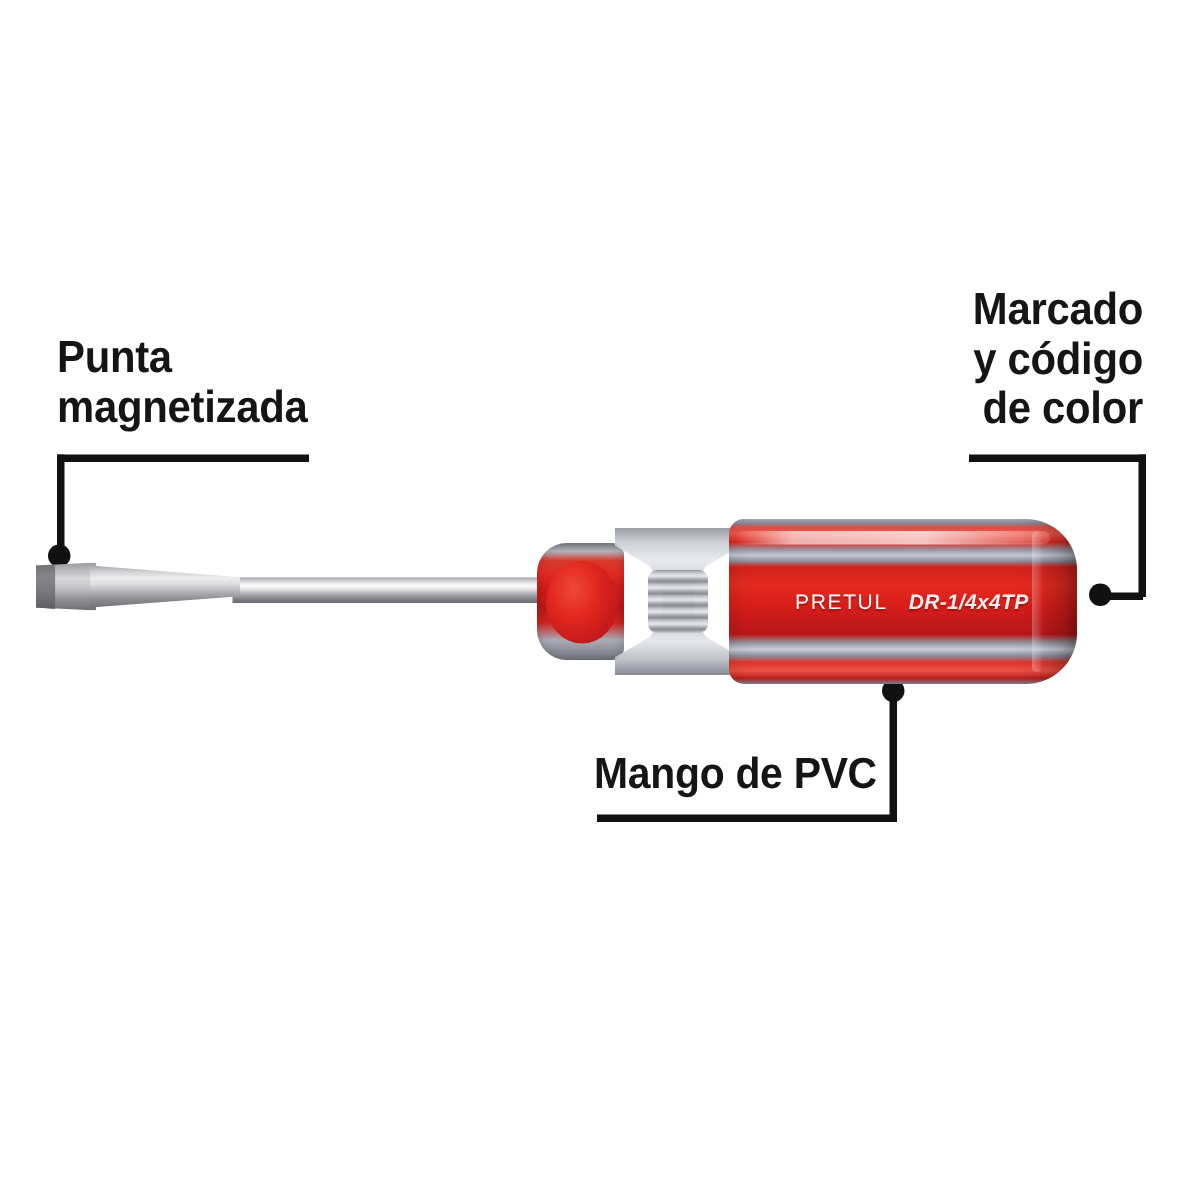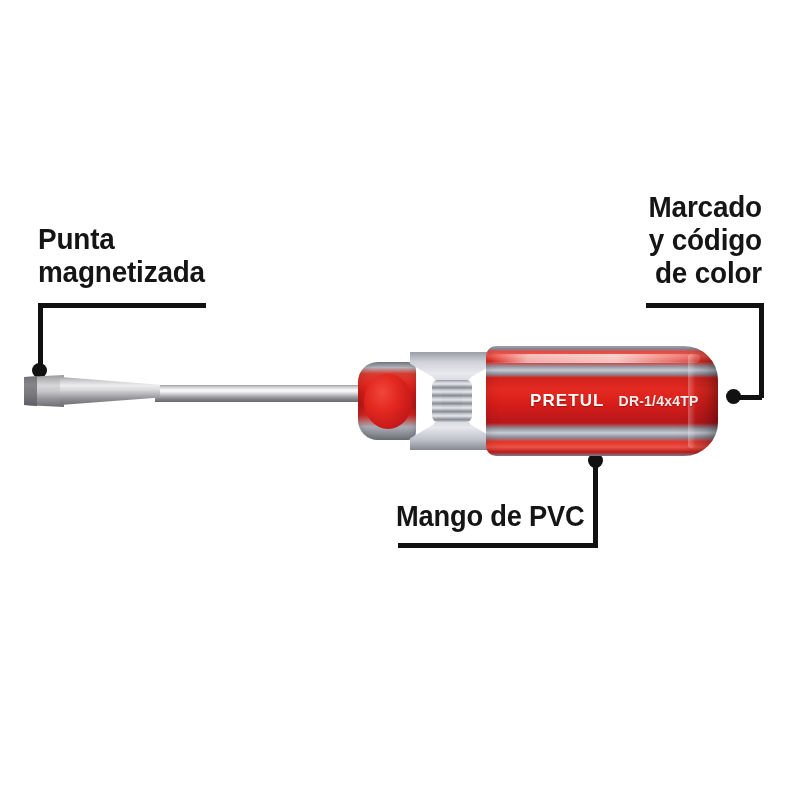--- a/index.html
+++ b/index.html
@@ -306,33 +306,34 @@
     top: 44px;
     width: 190px;
     height: 22px;
     display: flex;
     align-items: center;
     gap: 14px;
     z-index: 7;
   }
   #brand-name {
     font-family: "Liberation Sans Narrow", "Liberation Sans", sans-serif;
-    font-weight: bold;
-    font-size: 17px;
+    font-weight: normal;
+    font-size: 14px;
     letter-spacing: 1.1px;
     color: #ffffff;
     text-shadow: 0 1px 1px rgba(90,0,0,0.45);
   }
   #brand-code {
     font-family: "Liberation Sans Narrow", "Liberation Sans", sans-serif;
     font-weight: bold;
     font-size: 14px;
     letter-spacing: 0.2px;
     color: #f4eeee;
     text-shadow: 0 1px 1px rgba(90,0,0,0.40);
+    font-style: italic;
   }
 </style>
 </head>
 <body>
 
 <div id="stage">
 
   <div id="tool">
 
     <div id="tip"></div>

